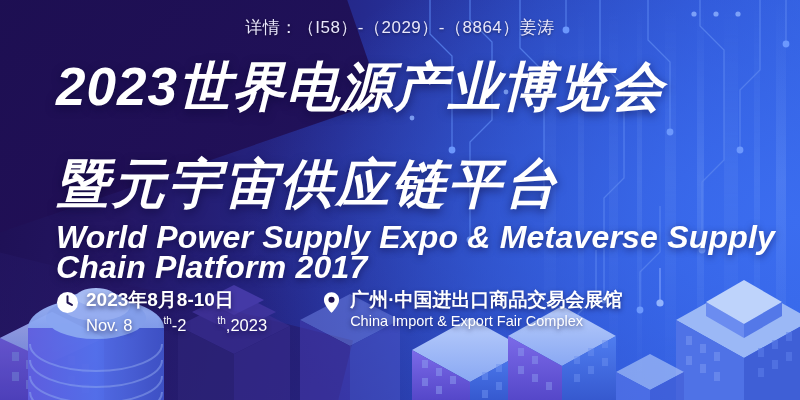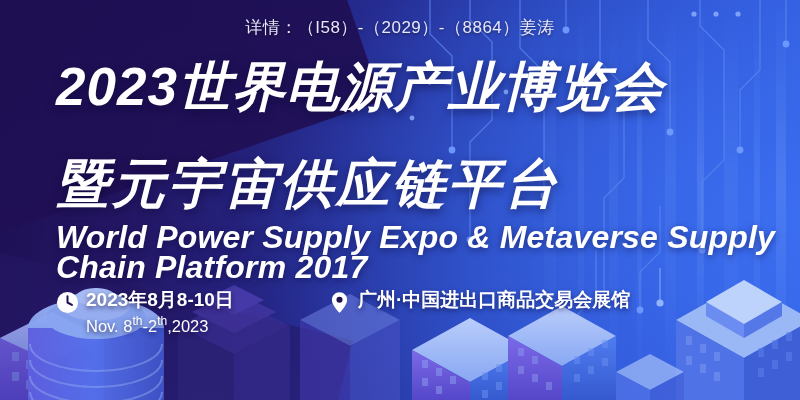--- a/index.html
+++ b/index.html
@@ -75,40 +75,40 @@
     color:#ffffff;
     font-size:32px;
     line-height:30px;
     font-weight:bold;
     letter-spacing:.2px;
     text-shadow:0 2px 7px rgba(10,5,50,.5);
     white-space:nowrap;
   }
 
   
-  .info-bar { position:absolute; left:56px; top:288px; display:flex; align-items:flex-start;gap:41px; }
+  .info-bar { position:absolute; left:56px; top:288px; display:flex; align-items:flex-start; }
   .info-item { display:flex; align-items:flex-start; }
   .info-item.venue { margin-left:53px; }
 
   .ico {
     flex:none; width:23px; height:23px; margin-top:3px; margin-right:7px;
   }
   .ico svg { display:block; width:23px; height:23px; }
 
   .info-text { white-space:nowrap; }
   .line-primary {
     color:#ffffff; font-weight:bold; font-size:19px; line-height:23px;
     text-shadow:0 2px 5px rgba(10,5,50,.6);
   }
   .line-secondary {
     color:#ffffff; font-size:16.5px; line-height:20px; font-weight:normal;
     text-shadow:0 2px 5px rgba(10,5,50,.6);
   }
   .venue .line-secondary { font-size:14.5px; }
-  .line-secondary sup { font-size:12px; vertical-align:super; }
+  .line-secondary sup { font-size:10px; vertical-align:super;margin-left:31px; }
 </style>
 </head>
 <body>
 
 <div id="banner">
 
   <div class="bg-layer">
     <div class="wedge-tl"></div>
     <div class="wedge-bl"></div>
   </div>
@@ -341,18 +341,19 @@
       <div class="info-item venue">
         <span class="ico">
           <svg viewBox="0 0 24 24" xmlns="http://www.w3.org/2000/svg">
             <path d="M12 1.4 C7.6 1.4 4.1 4.9 4.1 9.3 C4.1 15.1 12 22.8 12 22.8
                      C12 22.8 19.9 15.1 19.9 9.3 C19.9 4.9 16.4 1.4 12 1.4 Z" fill="#ffffff"></path>
             <circle cx="12" cy="9.1" r="3.2" fill="#1d1150"></circle>
           </svg>
         </span>
         <span class="info-text">
           <span class="line-primary" style="display:block">广州·中国进出口商品交易会展馆</span>
+          <span class="line-secondary" style="display:block">China Import &amp; Export Fair Complex</span>
         </span>
       </div>
 
     </div>
   </div>
 </div>
 
 </body></html>

